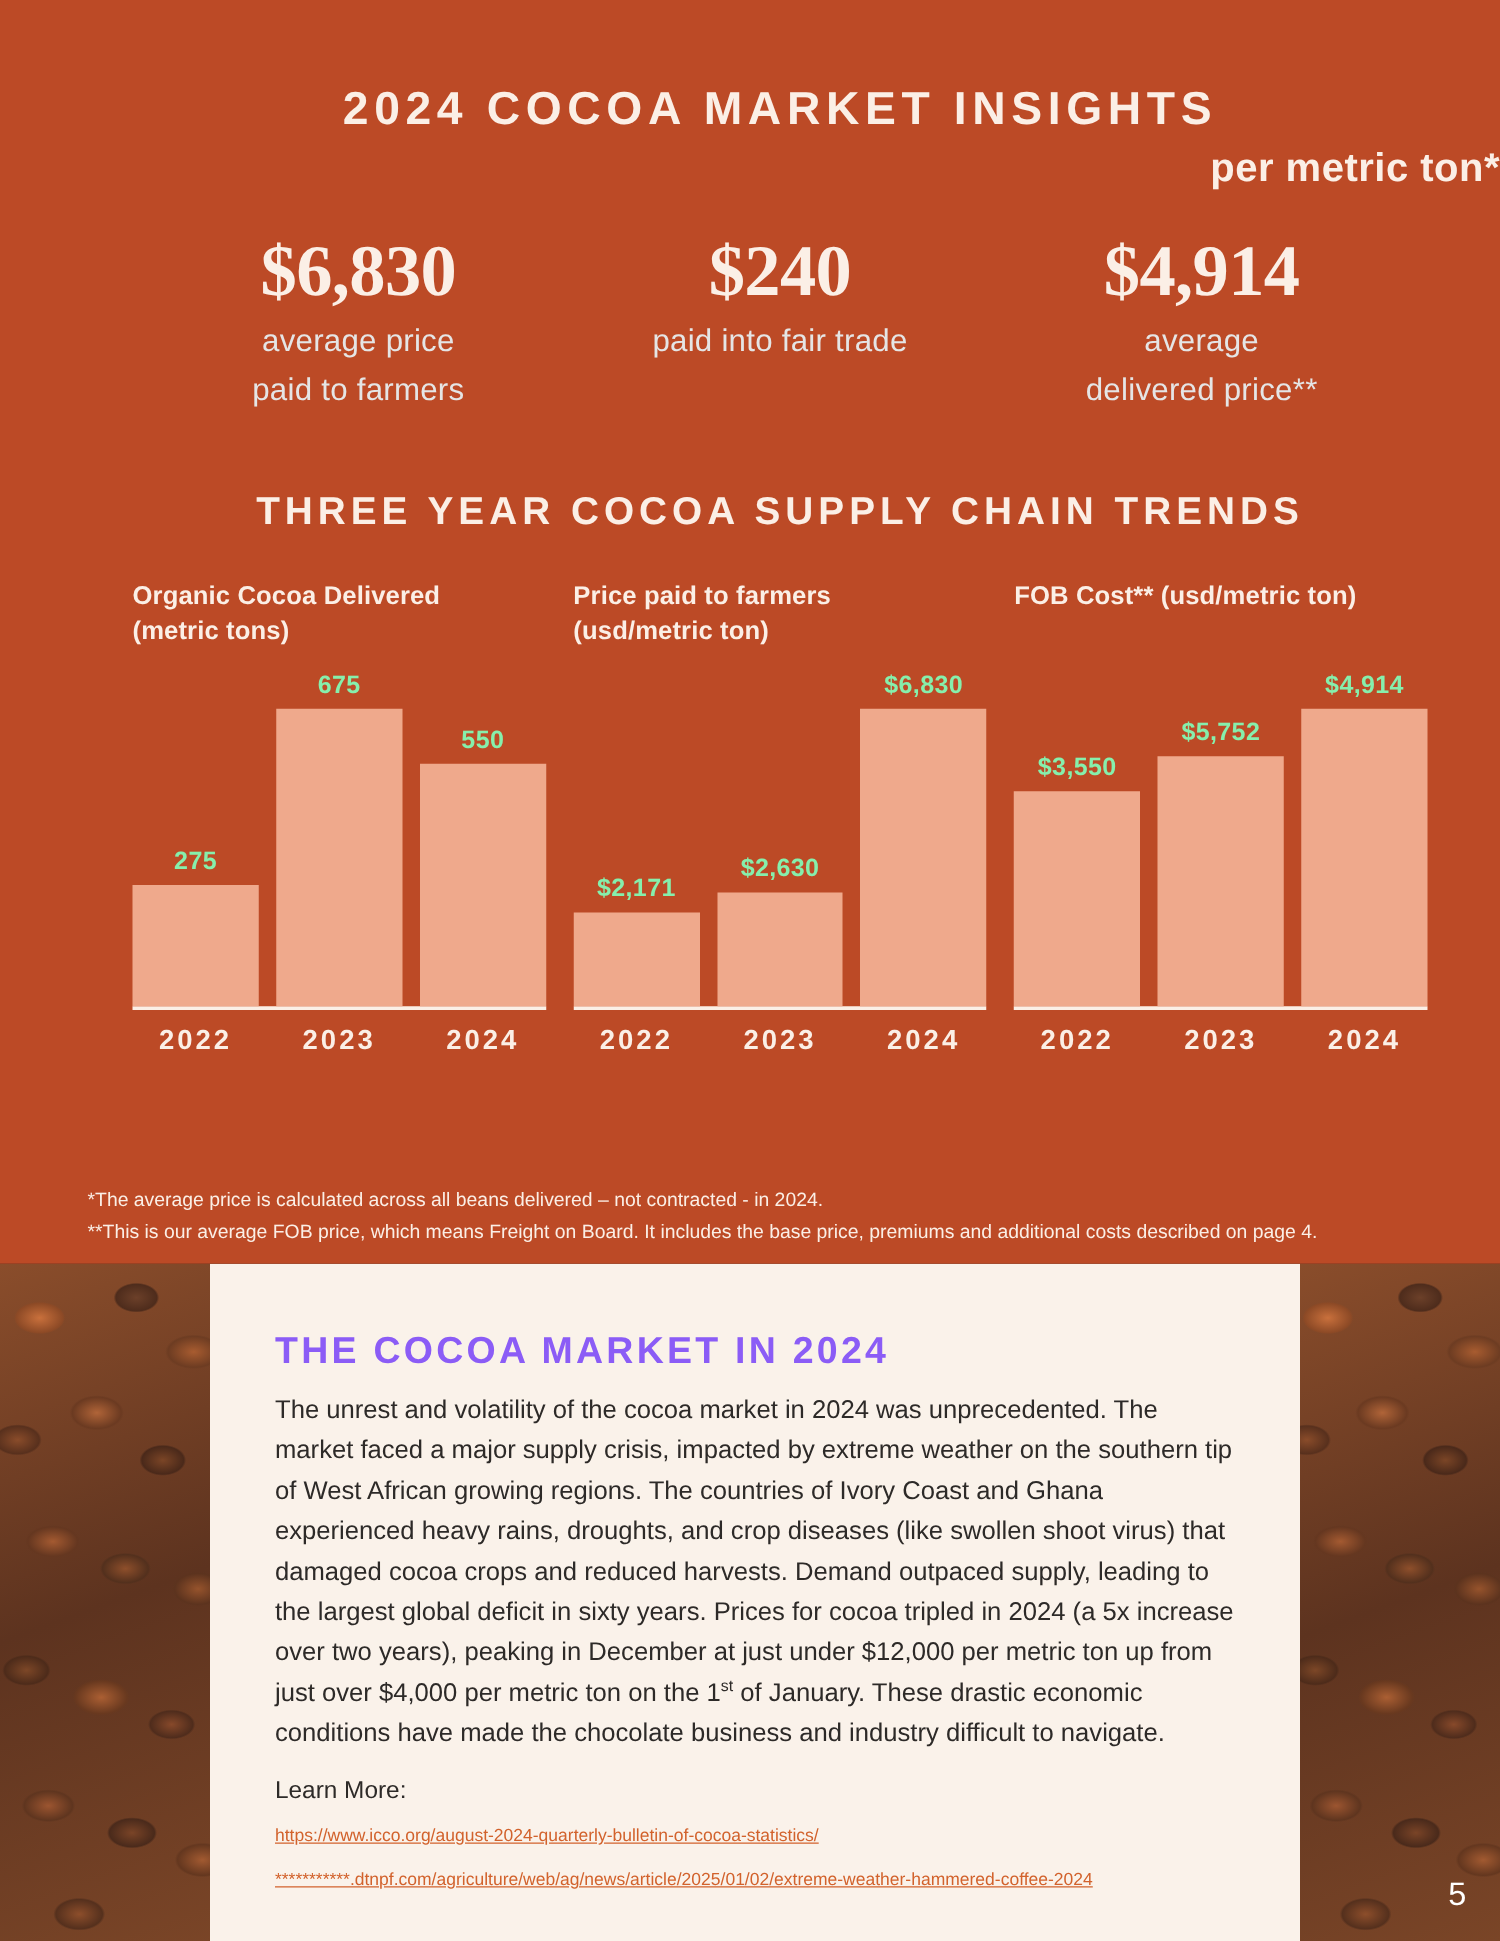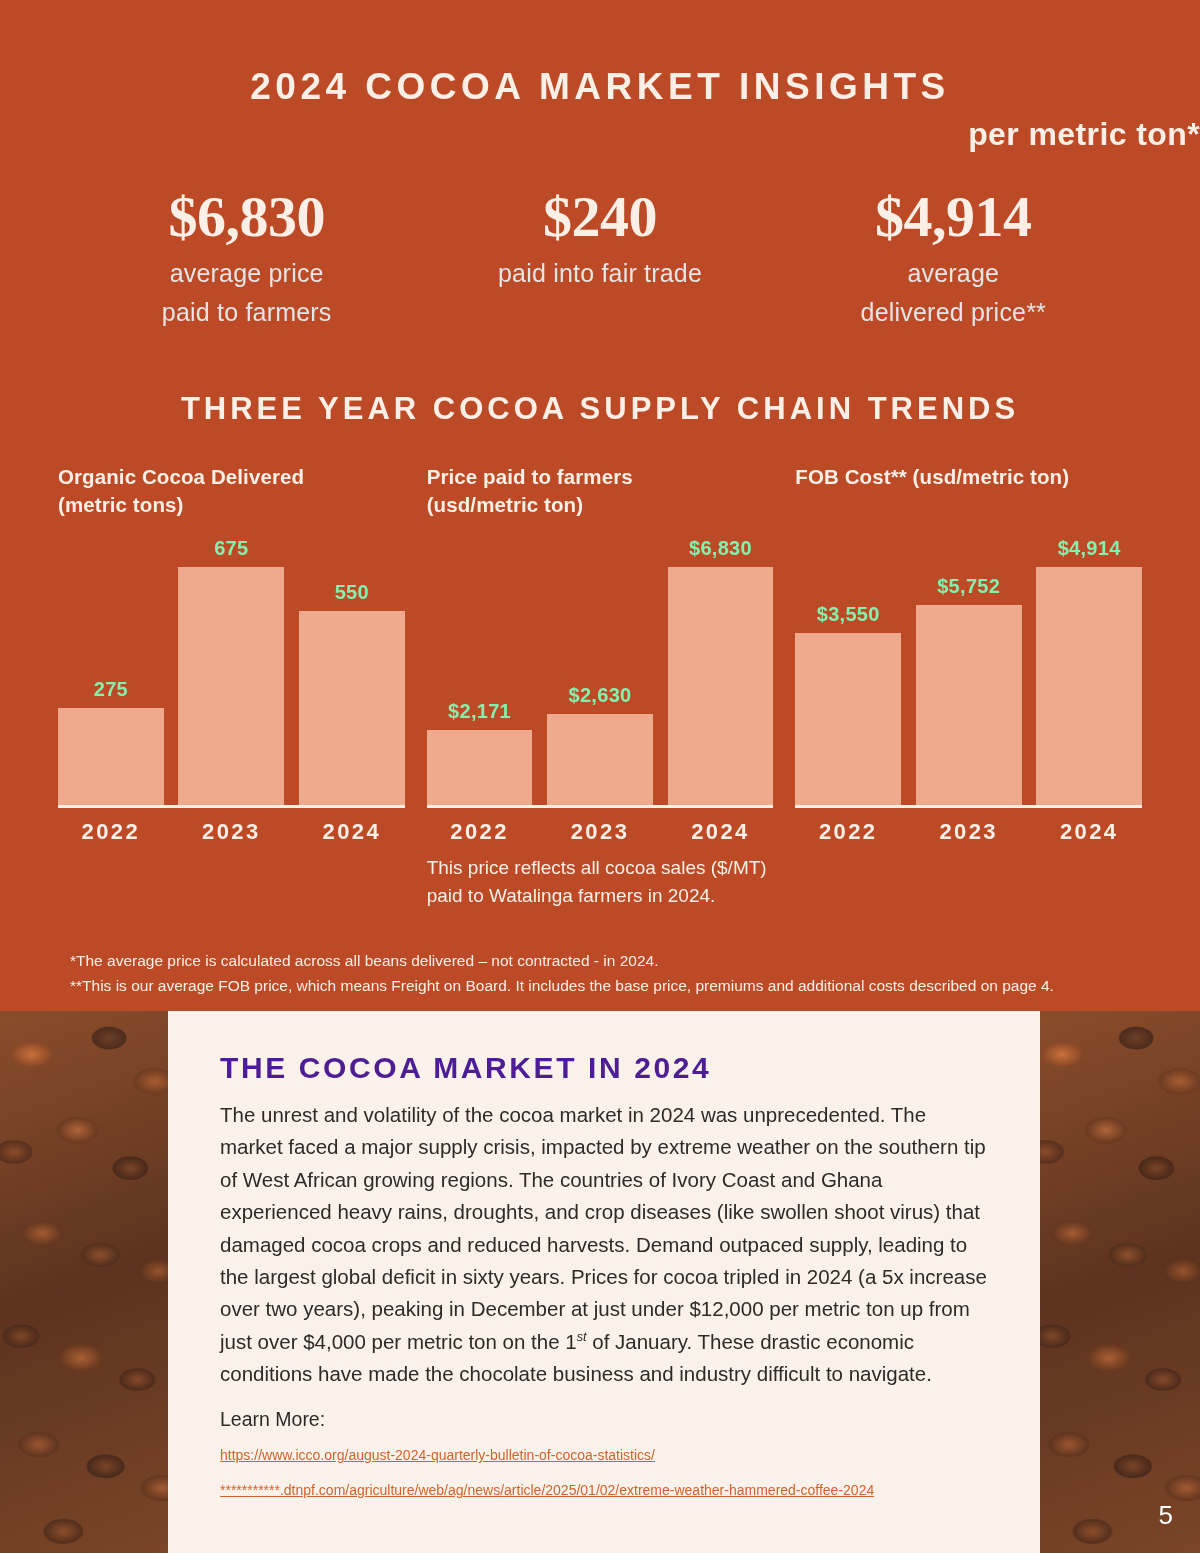--- a/index.html
+++ b/index.html
@@ -8,20 +8,21 @@
     font-family:"Liberation Sans", sans-serif;
     background:#BC4A26;
     position:relative;
     overflow:hidden;
   }
 
   
   #top-panel{
     position:absolute; left:0; top:0; width:1200px; height:734px;
     background:#BC4A26;
+    padding-left:48px;
   }
 
   .title-main{
     text-align:center;
     color:#FBEFE6;
     font-size:37px;
     font-weight:bold;
     letter-spacing:4.5px;
     margin-top:66px;
   }
@@ -181,24 +182,25 @@
   #beans-right{ right:0; width:168px; }
 
   #article-card{
     position:absolute;
     left:168px; top:0;
     width:872px; height:542px;
     background:#FAF2EA;
     padding:40px 52px 0 52px;
   }
   .article-title{
-    color:#4c1d95;
+    color:#8b5cf6;
     font-size:30px;
     font-weight:bold;
     letter-spacing:2.6px;
+    margin-top:13px;
   }
   .article-body{
     color:#2d2a28;
     font-size:20.5px;
     line-height:1.58;
     margin-top:14px;
     text-align:left;
   }
   .learn-more{
     color:#2d2a28;
@@ -215,21 +217,21 @@
     word-break:break-word;
     cursor:pointer;
   }
   #page-number{
     position:absolute;
     right:27px; bottom:22px;
     color:#FFFFFF;
     font-size:26px;
     z-index:5;
   }
-  sup{ font-size:0.62em; vertical-align:super;font-style:italic; }
+  sup{ font-size:0.62em; vertical-align:super; }
 </style>
 </head>
 <body>
 
 <div id="top-panel">
 
   <div class="title-main">2024 COCOA MARKET INSIGHTS</div>
   <div class="title-sub">per metric ton*</div>
 
   <div id="stats">
@@ -308,21 +310,20 @@
             <div class="bar-rect" style="height: 238px;"></div>
           </div>
         </div>
       </div>
       <div class="axis-line"></div>
       <div class="x-labels">
         <div class="x-label">2022</div>
         <div class="x-label">2023</div>
         <div class="x-label">2024</div>
       </div>
-      <div class="chart-note">This price reflects all cocoa sales ($/MT) paid to Watalinga farmers in 2024.</div>
     </div>
 
     <div class="chart">
       <div class="chart-title">
         <div>FOB Cost** (usd/metric ton)</div>
         <div></div>
       </div>
       <div class="plot">
         <div class="bars">
           <div class="bar-col">

